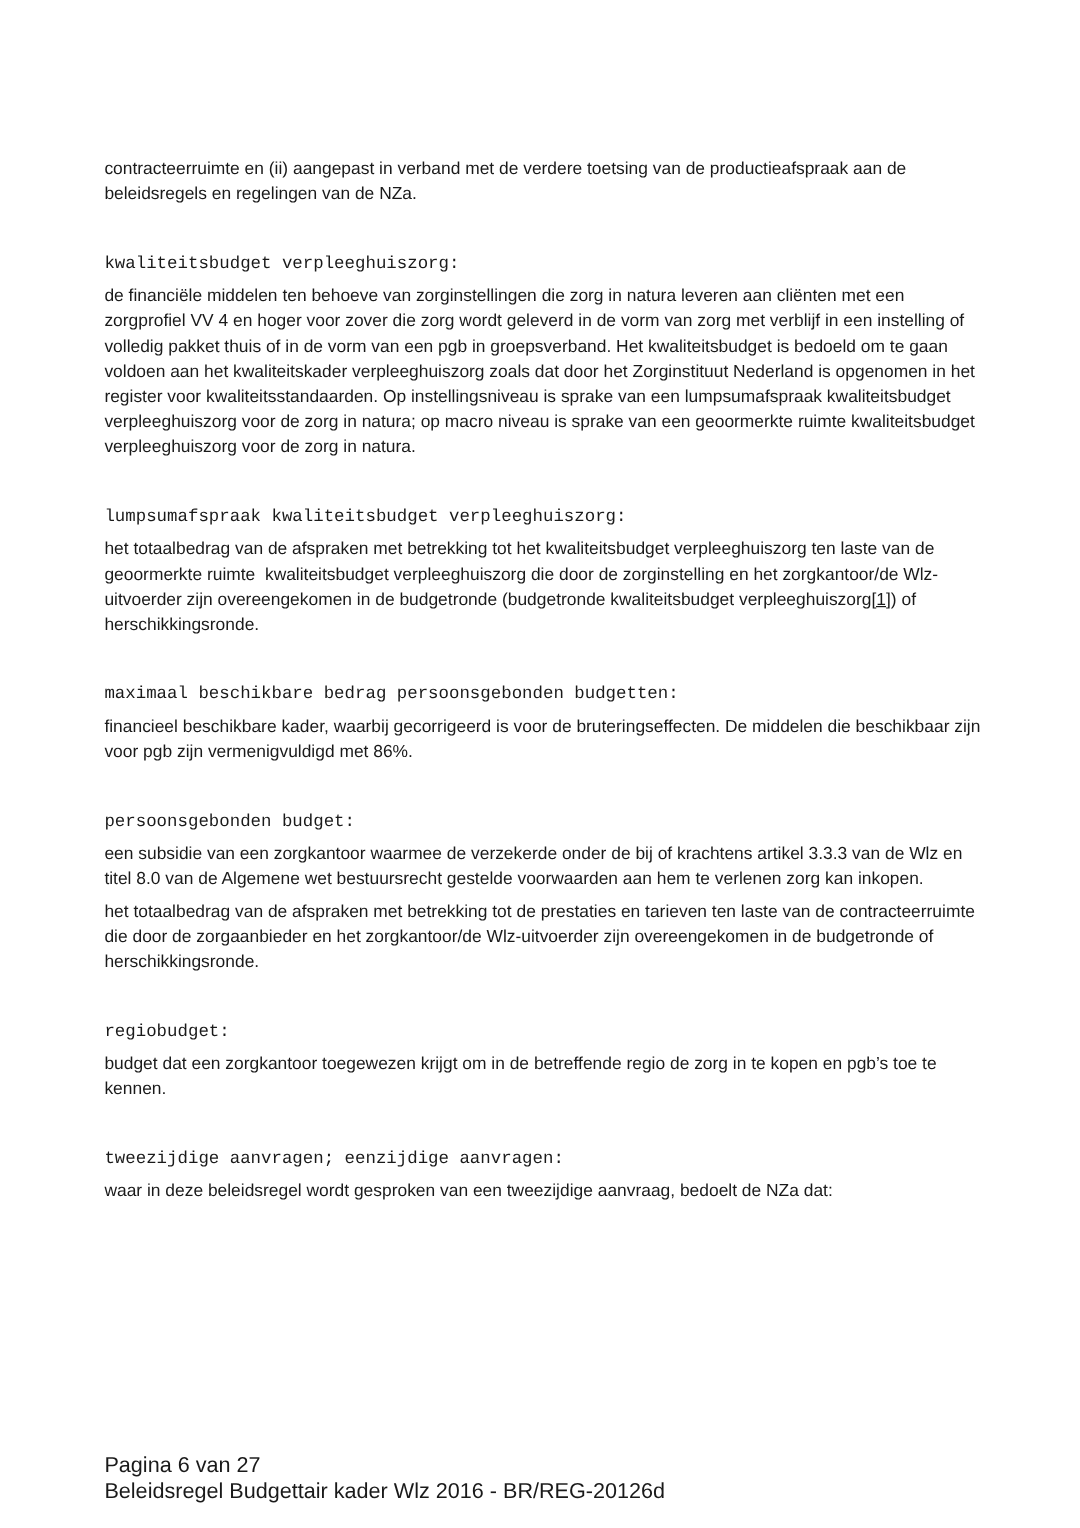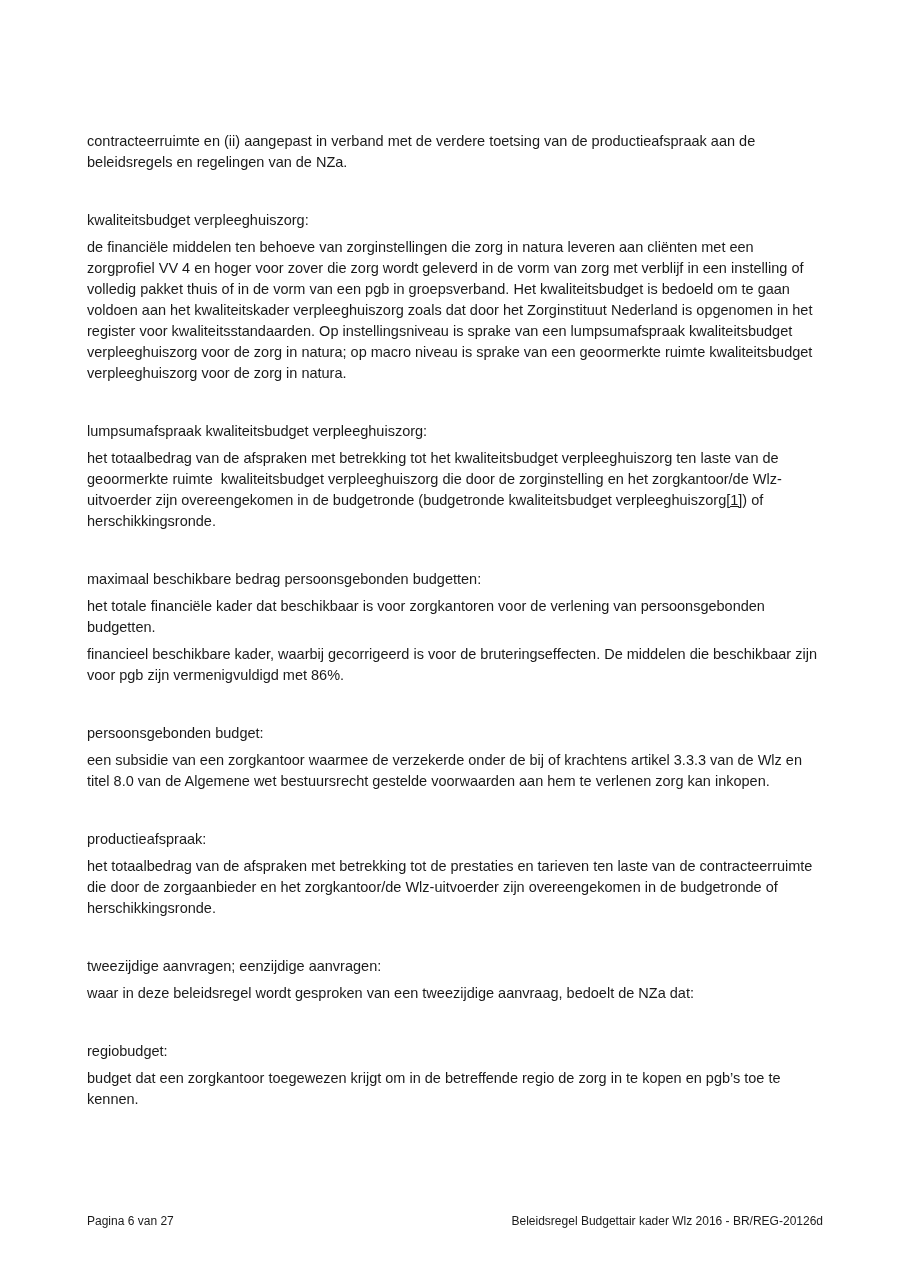--- a/index.html
+++ b/index.html
@@ -19,37 +19,38 @@
     left: 87px;
     width: 733px;
     margin-top: 45px;
   }
   .content p {
     margin: 0;
     font-size: 14.5px;
     line-height: 21px;
     white-space: pre-wrap;
   }
-  .term { margin-top: 37px !important; }
+  .term { margin-top: 37px !important; font-family: Liberation Mono, monospace; }
   .def  { margin-top: 6px  !important; }
   .footnote {
     color: inherit;
     text-decoration: underline;
     cursor: pointer;
   }
   .ref-italic { }
   .footer {
     position: absolute;
     top: 1211px;
     left: 87px;
-    right: 77px;
+    right: 98px;
     display: flex;
     justify-content: space-between;
-    font-size: 12px;
+    font-size: 18px;
     line-height: 21px;
+    flex-direction: column;
   }
 </style>
 </head>
 <body>
 
 <div class="page">
 
   <div class="content">
 
     <p>contracteerruimte en (ii) aangepast in verband met de verdere toetsing van de productieafspraak aan de beleidsregels en regelingen van de NZa.</p>
@@ -59,45 +60,43 @@
       <p class="def">de financiële middelen ten behoeve van zorginstellingen die zorg in natura leveren aan cliënten met een zorgprofiel VV 4 en hoger voor zover die zorg wordt geleverd in de vorm van zorg met verblijf in een instelling of volledig pakket thuis of in de vorm van een pgb in groepsverband. Het kwaliteitsbudget is bedoeld om te gaan voldoen aan het kwaliteitskader verpleeghuiszorg zoals dat door het Zorginstituut Nederland is opgenomen in het register voor kwaliteitsstandaarden. Op instellingsniveau is sprake van een lumpsumafspraak kwaliteitsbudget verpleeghuiszorg voor de zorg in natura; op macro niveau is sprake van een geoormerkte ruimte kwaliteitsbudget verpleeghuiszorg voor de zorg in natura.</p>
     </div>
 
     <div>
       <p class="term">lumpsumafspraak kwaliteitsbudget verpleeghuiszorg:</p>
       <p class="def"><span>het totaalbedrag van de afspraken met betrekking tot het kwaliteitsbudget verpleeghuiszorg ten laste van de geoormerkte ruimte  kwaliteitsbudget verpleeghuiszorg die door de zorginstelling en het zorgkantoor/de Wlz-uitvoerder zijn overeengekomen in de budgetronde (budgetronde kwaliteitsbudget verpleeghuiszorg</span><a class="footnote">[1]</a><span>) of herschikkingsronde.</span></p>
     </div>
 
     <div>
       <p class="term">maximaal beschikbare bedrag persoonsgebonden budgetten:</p>
-      <p class="def">het totale financiële kader dat beschikbaar is voor zorgkantoren voor de verlening van persoonsgebonden budgetten.</p>
     </div>
 
     <div>
       <p class="def">financieel beschikbare kader, waarbij gecorrigeerd is voor de bruteringseffecten. De middelen die beschikbaar zijn voor pgb zijn vermenigvuldigd met 86%.</p>
     </div>
 
     <div>
       <p class="term">persoonsgebonden budget:</p>
       <p class="def"><span>een subsidie van een zorgkantoor waarmee de verzekerde onder de bij of krachtens artikel </span><span class="ref-italic">3.3.3</span><span> van de Wlz en titel </span><span class="ref-italic">8.0</span><span> van de Algemene wet bestuursrecht gestelde voorwaarden aan hem te verlenen zorg kan inkopen.</span></p>
     </div>
 
     <div>
-      <p class="term">productieafspraak:</p>
       <p class="def">het totaalbedrag van de afspraken met betrekking tot de prestaties en tarieven ten laste van de contracteerruimte die door de zorgaanbieder en het zorgkantoor/de Wlz-uitvoerder zijn overeengekomen in de budgetronde of herschikkingsronde.</p>
+    </div>
+
+    <div>
+      <p class="term">regiobudget:</p>
+      <p class="def">budget dat een zorgkantoor toegewezen krijgt om in de betreffende regio de zorg in te kopen en pgb’s toe te kennen.</p>
     </div>
 
     <div>
       <p class="term">tweezijdige aanvragen; eenzijdige aanvragen:</p>
       <p class="def">waar in deze beleidsregel wordt gesproken van een tweezijdige aanvraag, bedoelt de NZa dat:</p>
-    </div>
-
-    <div>
-      <p class="term">regiobudget:</p>
-      <p class="def">budget dat een zorgkantoor toegewezen krijgt om in de betreffende regio de zorg in te kopen en pgb’s toe te kennen.</p>
     </div>
 
   </div>
 
   <div class="footer">
     <span>Pagina 6 van 27</span>
     <span>Beleidsregel Budgettair kader Wlz 2016 - BR/REG-20126d</span>
   </div>
 
 </div>

